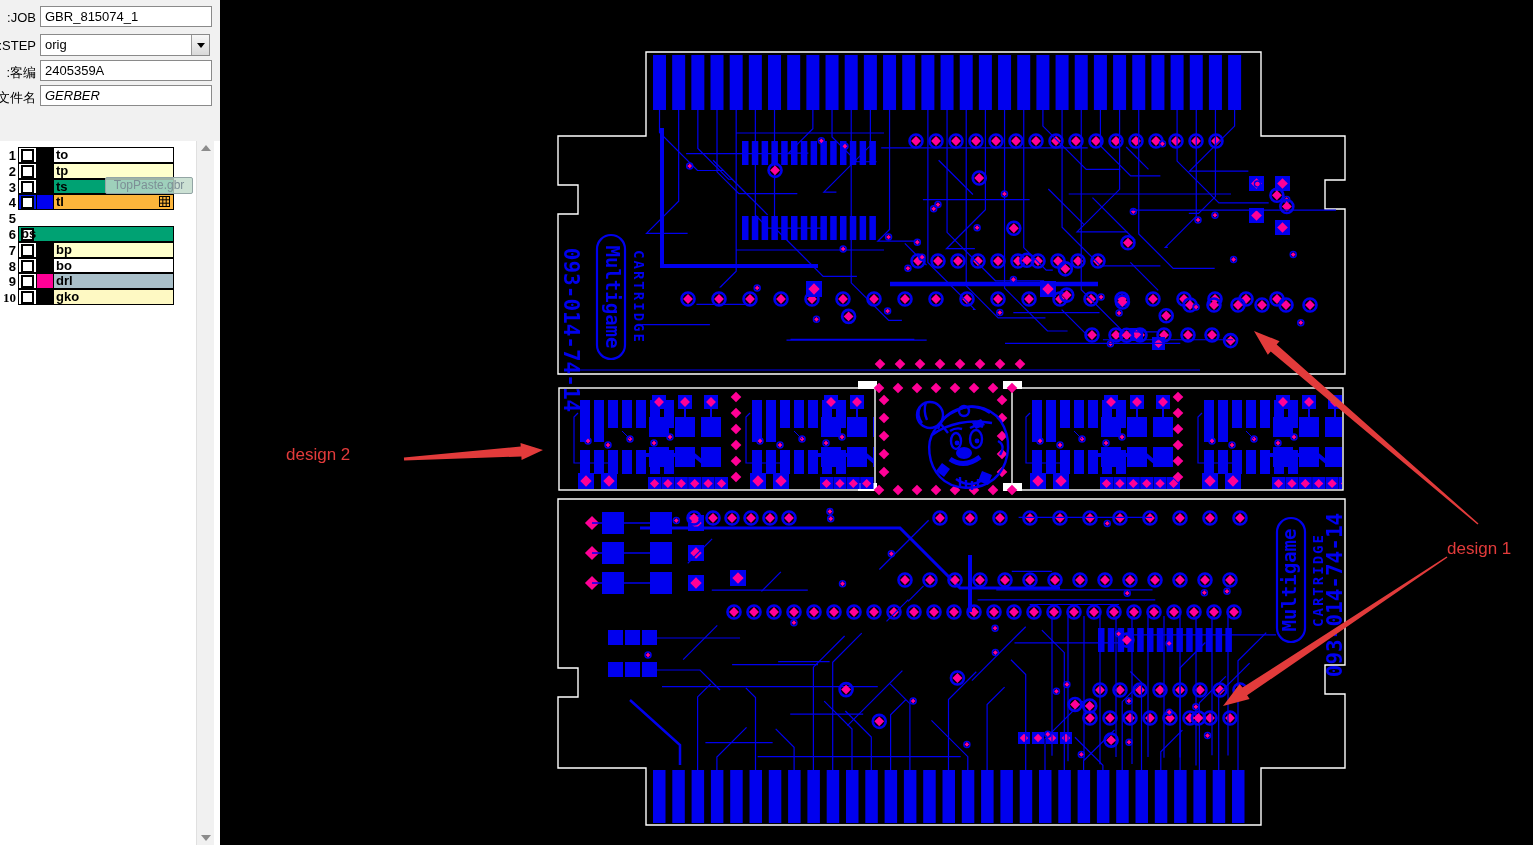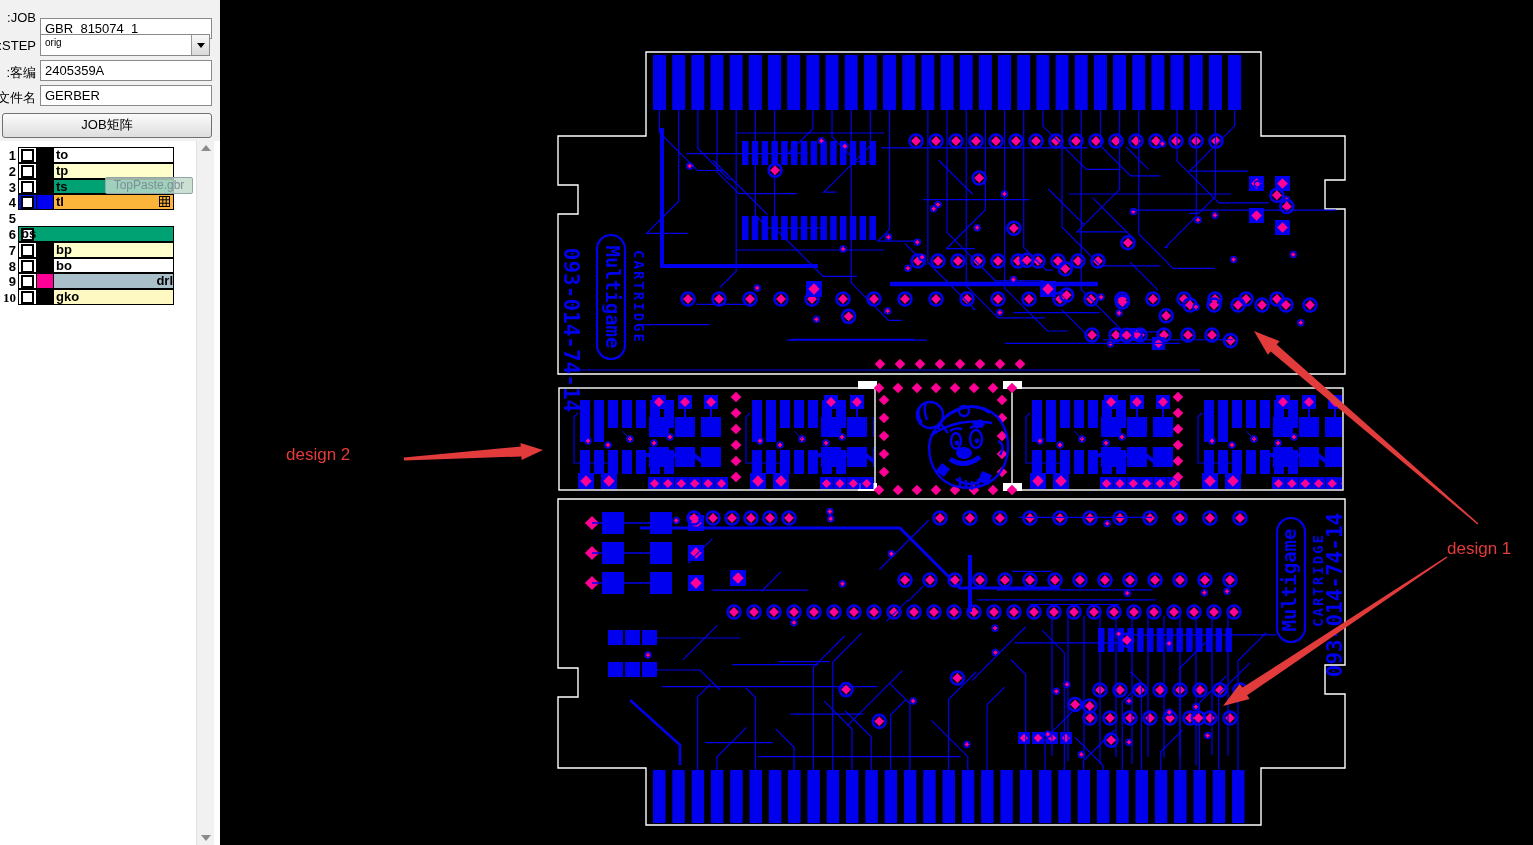--- a/index.html
+++ b/index.html
@@ -3,21 +3,21 @@
 <meta charset="utf-8">
 <style>
   html,body{margin:0;padding:0;background:#000;}
   #app{position:relative;width:1533px;height:845px;overflow:hidden;font-family:"Liberation Sans",sans-serif;background:#000;}
   
   #panel{position:absolute;left:0;top:0;width:220px;height:845px;background:#ffffff;}
   #form-area{position:absolute;left:0;top:0;width:220px;height:141px;background:#f1f1f1;}
   .flabel{position:absolute;width:36px;text-align:right;font-size:13px;color:#000;white-space:nowrap;overflow:hidden;direction:rtl;}
   .fin{position:absolute;left:40px;width:162px;height:19px;border:1px solid #8a8a8a;background:#fff;font-family:"Liberation Sans",sans-serif;font-size:13px;padding:0 4px;color:#000;}
   #combo{position:absolute;left:40px;top:34px;width:170px;height:22px;border:1px solid #8a8a8a;background:#fff;box-sizing:border-box;}
-  #combo .val{position:absolute;left:4px;top:2px;font-size:10px;color:#000;}
+  #combo .val{position:absolute;left:4px;top:2px;font-size:13px;color:#000;}
   #combo .btn{position:absolute;right:0;top:0;width:17px;height:20px;background:linear-gradient(#f8f8f8,#d9d9d9);border-left:1px solid #9a9a9a;}
   #combo .arr{position:absolute;right:4px;top:8px;width:0;height:0;border-left:4px solid transparent;border-right:4px solid transparent;border-top:5px solid #000;}
   #matrix-btn{position:absolute;left:2px;top:113px;width:208px;height:23px;background:linear-gradient(#fbfbfb,#dedede);border:1px solid #707070;border-radius:3px;font-size:13px;color:#000;text-align:center;line-height:21px;cursor:default;}
   
   #layer-table{position:absolute;left:0;top:0;width:196px;}
   .lnum{position:absolute;width:16px;text-align:right;font-size:13px;font-weight:bold;color:#000;}
   .lrow{position:absolute;left:18px;width:156px;border:1px solid #000;box-sizing:border-box;display:flex;}
   .cbcell{width:17px;background:#fff;border-right:1px solid #000;position:relative;flex:none;}
   .cb{position:absolute;left:2px;top:1px;width:9px;height:9px;border:2px solid #000;background:#fff;}
   .swatch{width:16px;border-right:1px solid #000;flex:none;}
@@ -34,33 +34,32 @@
   .annText{font-family:"Liberation Sans",sans-serif;font-size:17px;}
 </style>
 </head>
 <body>
 
 <div id="app">
 
   <div id="panel">
     <div id="form-area">
       <div class="flabel" style="left:0;top:10px;">JOB:</div>
-      <input class="fin" style="top: 18px;" value="GBR_815074_1">
+      <input class="fin" style="top: 6px;" value="GBR_815074_1">
       <div class="flabel" style="left:0;top:38px;">STEP:</div>
       <div id="combo">
         <span class="val">orig</span>
         <span class="btn">
             <span class="arr"></span>
           </span>
       </div>
       <div class="flabel" style="left:0;top:64px;">客编:</div>
       <input class="fin" style="top: 60px;" value="2405359A">
       <div class="flabel" style="left:0;top:89px;">文件名:</div>
-      <input class="fin" style="top: 85px;" value="GERBER">
-      <div id="matrix-btn">JOB矩阵</div>
+      <input class="fin" style="top: 85px; font-style: italic;" value="GERBER">
     </div>
 
     <div id="layer-table">
         <div class="lnum" style="top: 148px;">1</div>
         <div class="lrow" style="top: 147px; height: 15.8px; background: rgb(255, 255, 255);">
           <div class="cbcell">
             <div class="cb"></div>
           </div>
           <div class="swatch" style="background: rgb(0, 0, 0);"></div>
           <div class="lname">to</div>
@@ -121,21 +120,21 @@
         </div>
         <div class="lnum" style="top: 258.6px;">8</div>
         <div class="lrow" style="top: 257.6px; height: 15.8px; background: rgb(255, 255, 255);">
           <div class="cbcell">
             <div class="cb"></div>
           </div>
           <div class="swatch" style="background: rgb(0, 0, 0);"></div>
           <div class="lname">bo</div>
         </div>
         <div class="lnum" style="top: 274.4px;">9</div>
-        <div class="lrow" style="top: 273.4px; height: 15.8px; background: rgb(169, 191, 201); text-align: right;">
+        <div class="lrow" style="top: 273.4px; height: 15.8px; background: rgb(169, 191, 201);">
           <div class="cbcell">
             <div class="cb"></div>
           </div>
           <div class="swatch" style="background: rgb(255, 0, 150);"></div>
           <div class="lname">drl</div>
         </div>
         <div class="lnum" style="top: 290.2px; font-family: Liberation Serif, serif;">10</div>
         <div class="lrow" style="top: 289.2px; height: 15.8px; background: #fef9c3;">
           <div class="cbcell">
             <div class="cb"></div>

